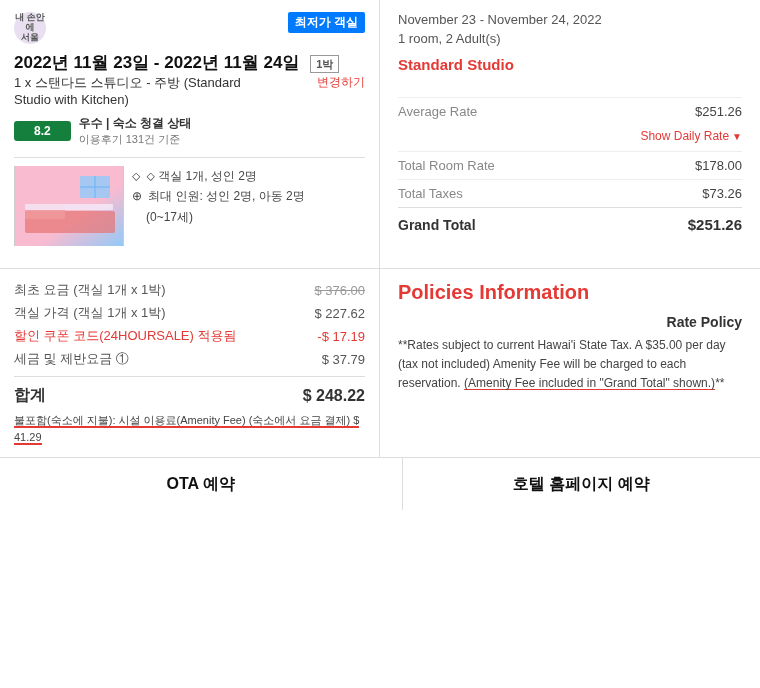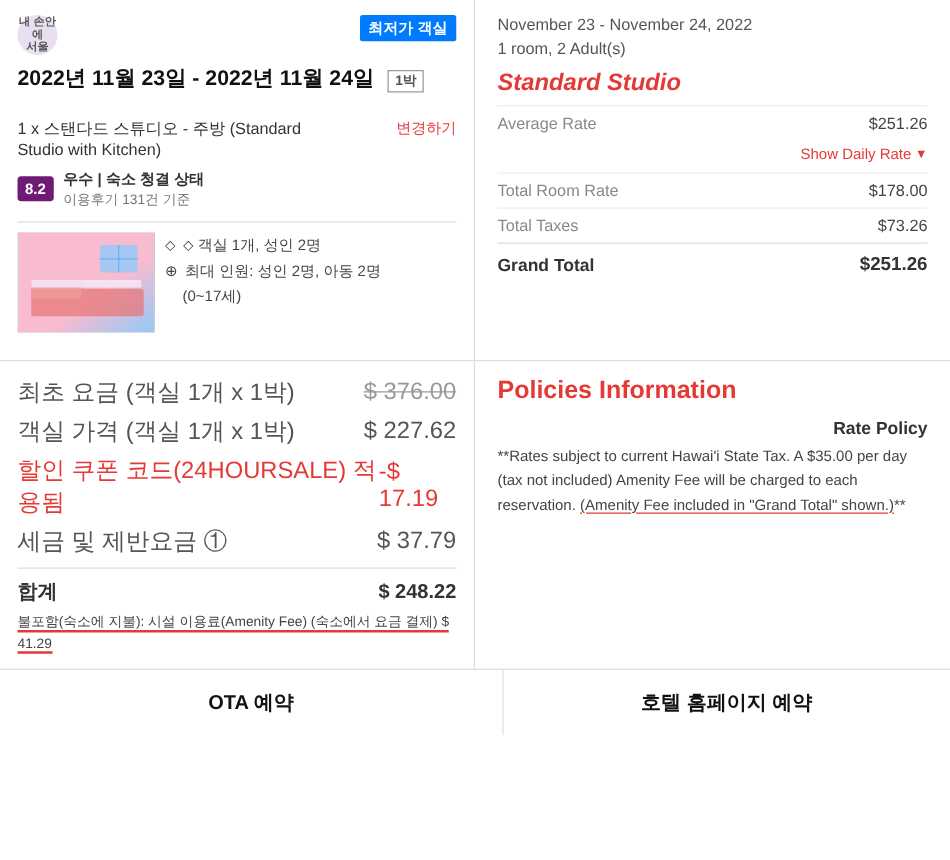--- a/index.html
+++ b/index.html
@@ -58,21 +58,21 @@
       font-size: 9px;
       color: #555;
       font-weight: bold;
       text-align: center;
       line-height: 1.1;
     }
     .booking-date {
       font-size: 17px;
       font-weight: bold;
       color: #111;
-      margin-bottom: 20px;
+      margin-bottom: 0;
       line-height: 1.3;
     }
     .nights-badge {
       display: inline-block;
       border: 1px solid #999;
       font-size: 11px;
       padding: 1px 5px;
       margin-left: 6px;
       color: #555;
     }
@@ -93,25 +93,25 @@
       margin-left: 6px;
       white-space: nowrap;
       text-decoration: none;
     }
     .rating-row {
       display: flex;
       align-items: center;
       margin-bottom: 10px;
     }
     .rating-badge {
-      background: #701a75;
+      background: #15803d;
       color: #fff;
       font-size: 12px;
       font-weight: bold;
-      padding: 3px 6px;
+      padding: 3px 20px;
       border-radius: 3px;
       margin-right: 8px;
     }
     .rating-label {
       font-size: 12px;
       color: #333;
       font-weight: bold;
     }
     .rating-sub {
       font-size: 11px;
@@ -155,25 +155,24 @@
       font-size: 13px;
       color: #555;
       margin-bottom: 4px;
     }
     .room-guests {
       font-size: 13px;
       color: #555;
       margin-bottom: 10px;
     }
     .room-type-title {
-      font-size: 19px;
-      font-weight: bold;
-      color: #e53935;
-      margin-bottom: 6px;
-      font-style: italic;
+      font-size: 15px;
+      font-weight: bold;
+      color: #e53935;
+      margin-bottom: 24px;
     }
     .price-row {
       display: flex;
       justify-content: space-between;
       align-items: center;
       padding: 6px 0;
       border-top: 1px solid #eee;
     }
     .price-label {
       color: #888;
@@ -231,21 +230,21 @@
     }
     .bottom-right {
       width: 380px;
       padding: 12px 18px;
     }
     .cost-row {
       display: flex;
       justify-content: space-between;
       align-items: center;
       margin-bottom: 5px;
-      font-size: 19px;
+      font-size: 13px;
     }
     .cost-label {
       color: #555;
     }
     .cost-value {
       color: #555;
     }
     .cost-value.strikethrough {
       text-decoration: line-through;
       color: #999;

